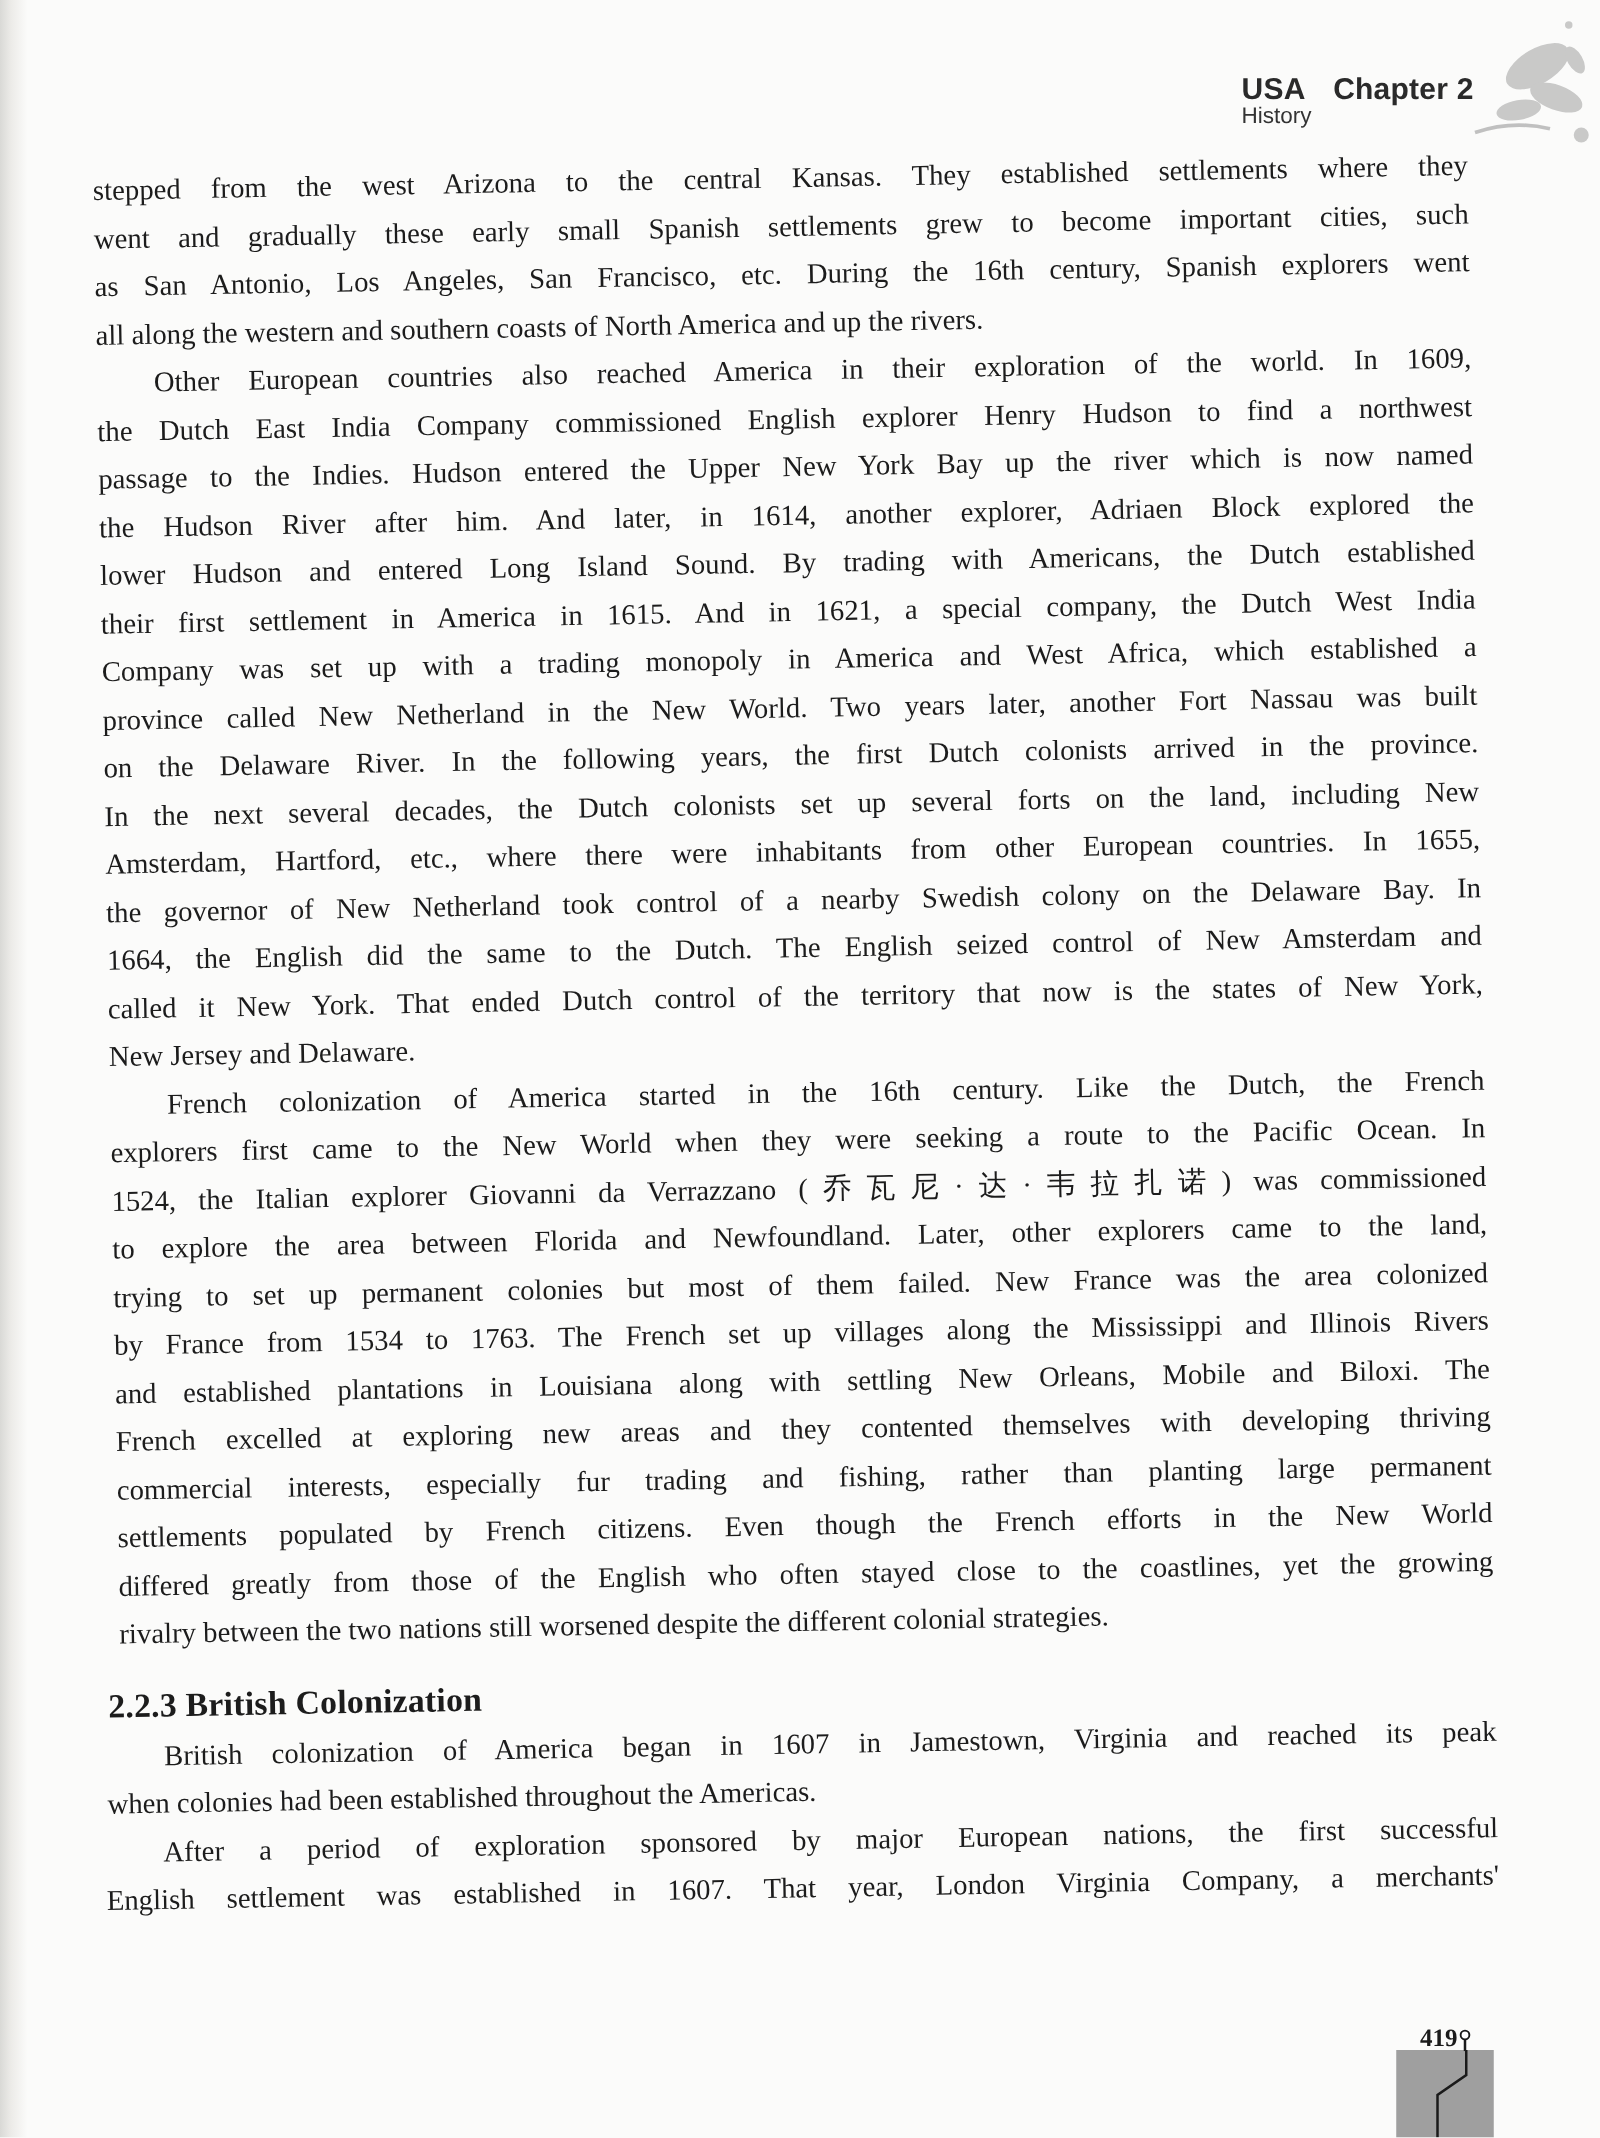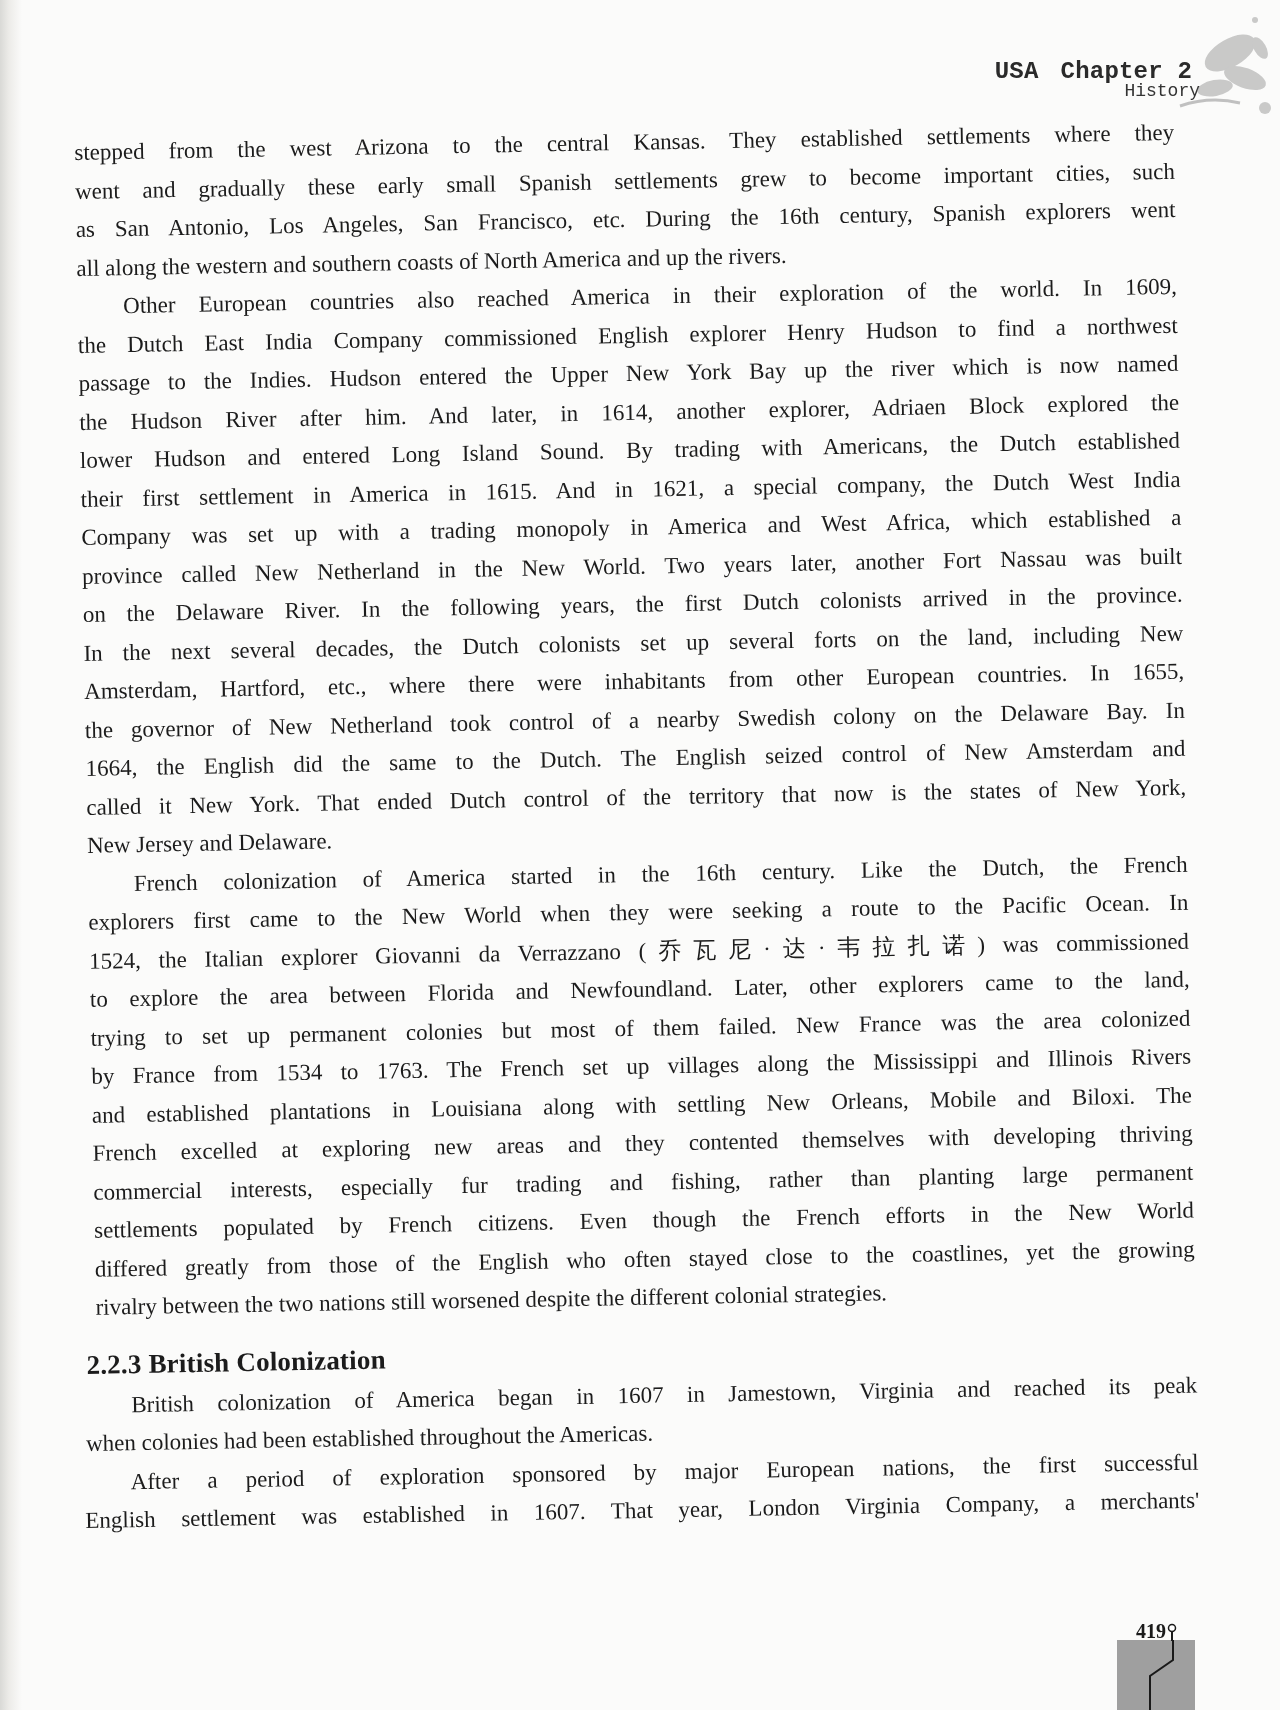--- a/index.html
+++ b/index.html
@@ -8,23 +8,22 @@
     background: #fbfbfa;
     position: relative;
     font-family: "Liberation Serif", "DejaVu Serif", serif;
     color: #1c1c1c;
   }
   .page-shadow {
     position: absolute; left: 0; top: 0; width: 22px; height: 1710px;
     background: linear-gradient(to right, #d9d9d6 0%, #ecebe8 40%, rgba(251,251,250,0) 100%);
   }
   .header {
-    position: absolute; top: 58px; right: 88px;
-    text-align: right;
-    font-family: Liberation Mono, monospace;
+    position: absolute; top: 58px; right: 101px;
+    font-family: Liberation Sans, sans-serif;
   }
   .header .title-line { font-size: 24px; font-weight: bold; color: #2a2a2a; letter-spacing: 0.2px; }
   .header .title-line span.gap { display: inline-block; width: 22px; }
   .header .sub { font-size: 18px; color: #333; margin-top: -4px; margin-right: -8px; }
   .flower {
     position: absolute; top: 8px; right: 0; width: 120px; height: 120px;
   }
   .content {
     position: absolute; left: 74px; top: 134px; width: 1100px;
     transform: rotate(-1.05deg); transform-origin: 0 0;

